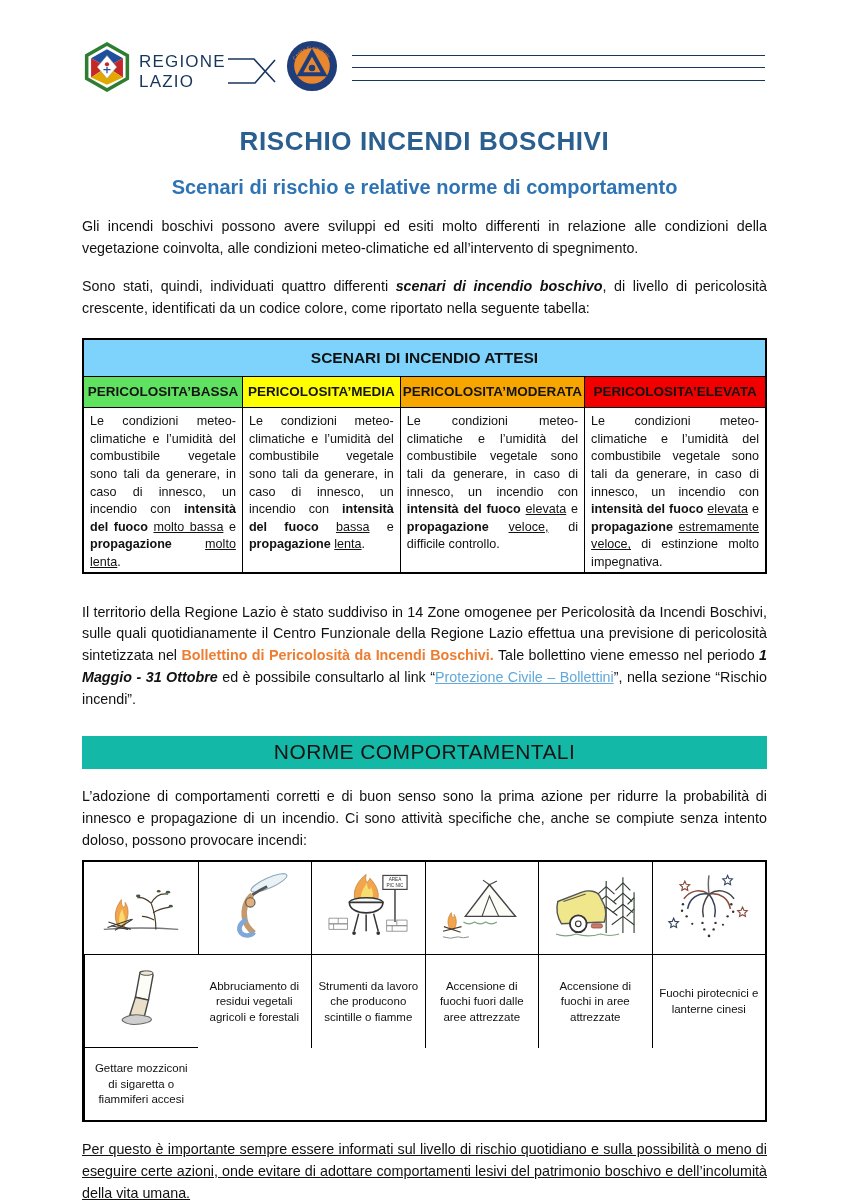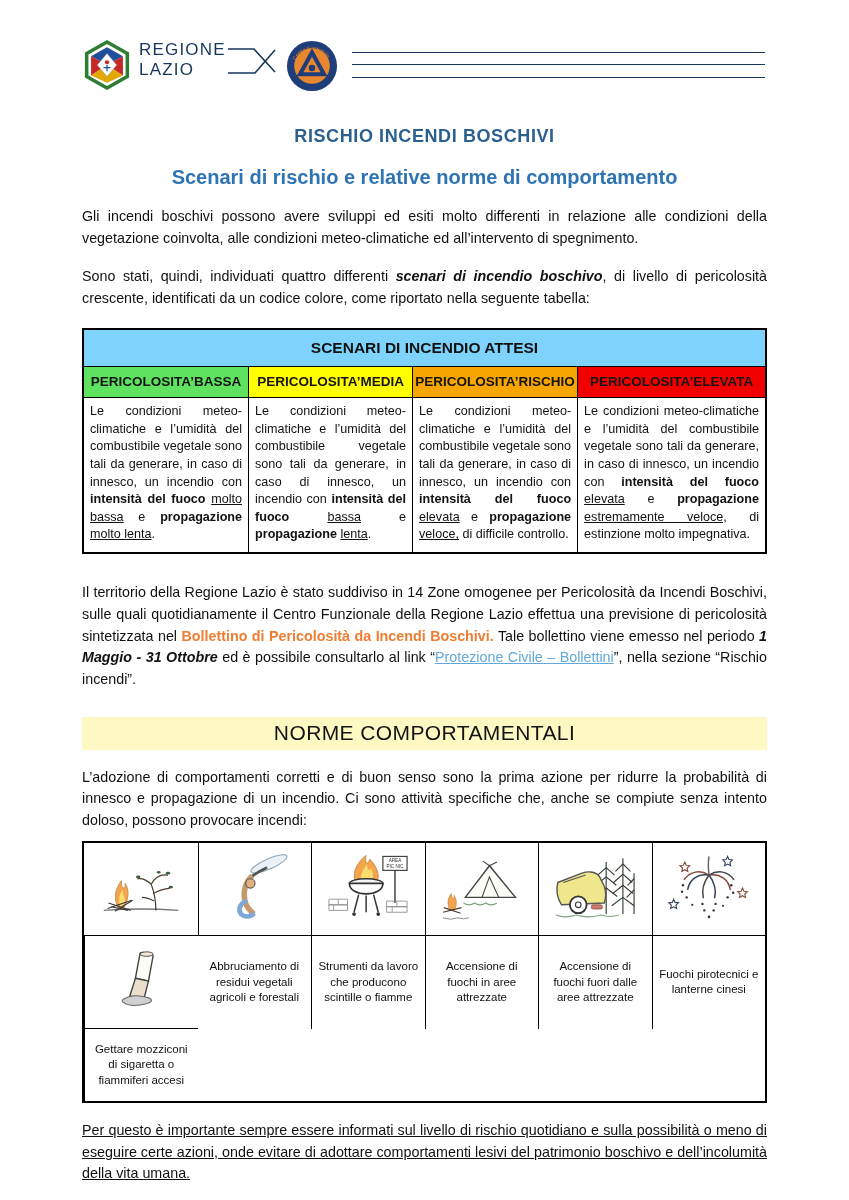--- a/index.html
+++ b/index.html
@@ -1,24 +1,24 @@
 <!DOCTYPE html>
 <html><head>
 <meta charset="utf-8">
 <style>
   html,body{margin:0;padding:0;background:#fff;}
   .page{width:849px;height:1200px;background:#fff;position:relative;overflow:hidden;
         font-family:"Liberation Sans",sans-serif;color:#111;box-sizing:border-box;}
   
-  .hdr{display:flex;align-items:flex-start;padding:40px 84px 0 84px;}
+  .hdr{display:flex;align-items:flex-end;padding:40px 84px 0 84px;}
   .hdr-text{color:#17365D;font-size:17px;letter-spacing:1.2px;line-height:1.18;font-weight:400;margin-left:9px;}
   .hdr-lines{flex:1;margin-left:14px;}
   .hline{height:0;border-top:1.6px solid #17365D;margin:11.5px 0;}
   
-  h1.title{margin:34px 0 0 0;text-align:center;color:#2A5F8F;font-size:18px;letter-spacing:.6px;font-weight:700;}
+  h1.title{margin:34px 0 0 0;text-align:center;color:#2A5F8F;font-size:26px;letter-spacing:.6px;font-weight:700;}
   h2.subtitle{margin:19px 0 0 0;text-align:center;color:#2E74B5;font-size:20px;font-weight:700;}
   
   .content{margin:0 82px;}
   p.body{font-size:14.3px;line-height:1.52;text-align:justify;margin:17px 0 0 0;}
   .b{font-weight:700;}
   .i{font-style:italic;}
   .u{text-decoration:underline;}
   .orange{color:#ED7D31;}
   a.link{color:#62A8D8;text-decoration:underline;cursor:pointer;margin-top:48px;}
   
@@ -27,23 +27,23 @@
   .sc-title{grid-column:1/-1;text-align:center;font-weight:700;font-size:15.5px;padding:9px 4px;background:#7dd3fc;}
   .sc-head{border-top:1.5px solid #000;border-left:1px solid #000;text-align:center;font-weight:700;
            font-size:13.5px;line-height:1.35;padding:6px 2px;color:#141414;
            display:flex;flex-direction:row;justify-content:center;}
   .sc-head.first,.sc-cell.first{border-left:none;}
   .bg-green{background:#5FE25F;}
   .bg-yellow{background:#FFFF00;}
   .bg-orange{background:#F7A600;}
   .bg-red{background:#F20000;}
   .sc-cell{border-top:1px solid #000;border-left:1px solid #000;font-size:12.6px;line-height:1.4;
-           padding:5px 6px 8px 6px;text-align:justify;}
-  
-  .banner{margin-top:26px;background:#fef9c3;text-align:center;font-size:21px;letter-spacing:.4px;
+           padding:5px 6px 0 6px;text-align:justify;}
+  
+  .banner{margin-top:26px;background:#14b8a6;text-align:center;font-size:21px;letter-spacing:.4px;
           padding:4px 0 5px 0;color:#141414;}
   .after-banner{margin-top:3px;}
   
   .n-table{margin-top:9px;border:2.5px solid #000;display:grid;grid-template-columns:repeat(6,1fr);}
   .n-icon{border-left:1px solid #000;border-bottom:1px solid #000;height:92px;
           display:flex;align-items:center;justify-content:center;background:#fff;}
   .n-cap{border-left:1px solid #000;min-height:72px;display:flex;align-items:center;justify-content:center;
          text-align:center;font-size:11.5px;line-height:1.35;padding:8px 5px;box-sizing:border-box;}
   .n-table > :nth-child(7n+1){border-left:none;}
   .closing{margin-top:36px;text-decoration:underline;}
@@ -107,21 +107,21 @@
       <div class="sc-head first bg-green">
         <span>PERICOLOSITA’</span>
         <span>BASSA</span>
       </div>
       <div class="sc-head bg-yellow">
         <span>PERICOLOSITA’</span>
         <span>MEDIA</span>
       </div>
       <div class="sc-head bg-orange">
         <span>PERICOLOSITA’</span>
-        <span>RISCHIO</span>
+        <span>MODERATA</span>
       </div>
       <div class="sc-head bg-red">
         <span>PERICOLOSITA’</span>
         <span>ELEVATA</span>
       </div>
 
       <div class="sc-cell first"><span>Le condizioni meteo-climatiche e l’umidità del combustibile vegetale sono tali da generare, in caso di innesco, un incendio con </span><span class="b">intensità del fuoco</span><span> </span><span class="u">molto bassa</span><span> e </span><span class="b">propagazione</span><span> </span><span class="u">molto lenta</span><span>.</span></div>
       <div class="sc-cell"><span>Le condizioni meteo-climatiche e l’umidità del combustibile vegetale sono tali da generare, in caso di innesco, un incendio con </span><span class="b">intensità del fuoco</span><span> </span><span class="u">bassa</span><span> e </span><span class="b">propagazione</span><span> </span><span class="u">lenta</span><span>.</span></div>
       <div class="sc-cell"><span>Le condizioni meteo-climatiche e l’umidità del combustibile vegetale sono tali da generare, in caso di innesco, un incendio con </span><span class="b">intensità del fuoco</span><span> </span><span class="u">elevata</span><span> e </span><span class="b">propagazione</span><span> </span><span class="u">veloce,</span><span> di difficile controllo.</span></div>
       <div class="sc-cell"><span>Le condizioni meteo-climatiche e l’umidità del combustibile vegetale sono tali da generare, in caso di innesco, un incendio con </span><span class="b">intensità del fuoco</span><span> </span><span class="u">elevata</span><span> e </span><span class="b">propagazione</span><span> </span><span class="u">estremamente veloce,</span><span> di estinzione molto impegnativa.</span></div>
@@ -263,22 +263,22 @@
         <svg width="90" height="80" viewBox="0 0 96 86">
           <path d="M47 12 C47 10 61 12 61 15 L56 42 L42 39 Z" fill="#FDFDF8" stroke="#444" stroke-width="1.5"></path>
           <ellipse cx="54" cy="13" rx="7" ry="2.4" fill="#EFE6D5" stroke="#444" stroke-width="1"></ellipse>
           <path d="M42 39 L56 42 L51 62 L36 58 Z" fill="#EADFC8" stroke="#444" stroke-width="1.5"></path>
           <path d="M30 61 q10 -6 26 -1 q7 3 -1 6 q-18 5 -26 -1 q-3 -2 1 -4 z" fill="#CFCFCF" stroke="#666" stroke-width="1.1"></path>
         </svg>
       </div>
 
       <div class="n-cap">Abbruciamento di residui vegetali agricoli e forestali</div>
       <div class="n-cap">Strumenti da lavoro che producono scintille o fiamme</div>
+      <div class="n-cap">Accensione di fuochi fuori dalle aree attrezzate</div>
       <div class="n-cap">Accensione di fuochi in aree attrezzate</div>
-      <div class="n-cap">Accensione di fuochi fuori dalle aree attrezzate</div>
       <div class="n-cap">Fuochi pirotecnici e lanterne cinesi</div>
       <div class="n-cap">Gettare mozziconi di sigaretta o fiammiferi accesi</div>
     </div>
 
     <p class="body closing"><span>Per questo è importante sempre essere informati sul livello di rischio quotidiano e sulla possibilità o meno di eseguire certe azioni, onde evitare di adottare comportamenti lesivi del patrimonio boschivo e dell’incolumità della vita umana.</span></p>
   </div>
 
 </div>
 
 </body></html>

